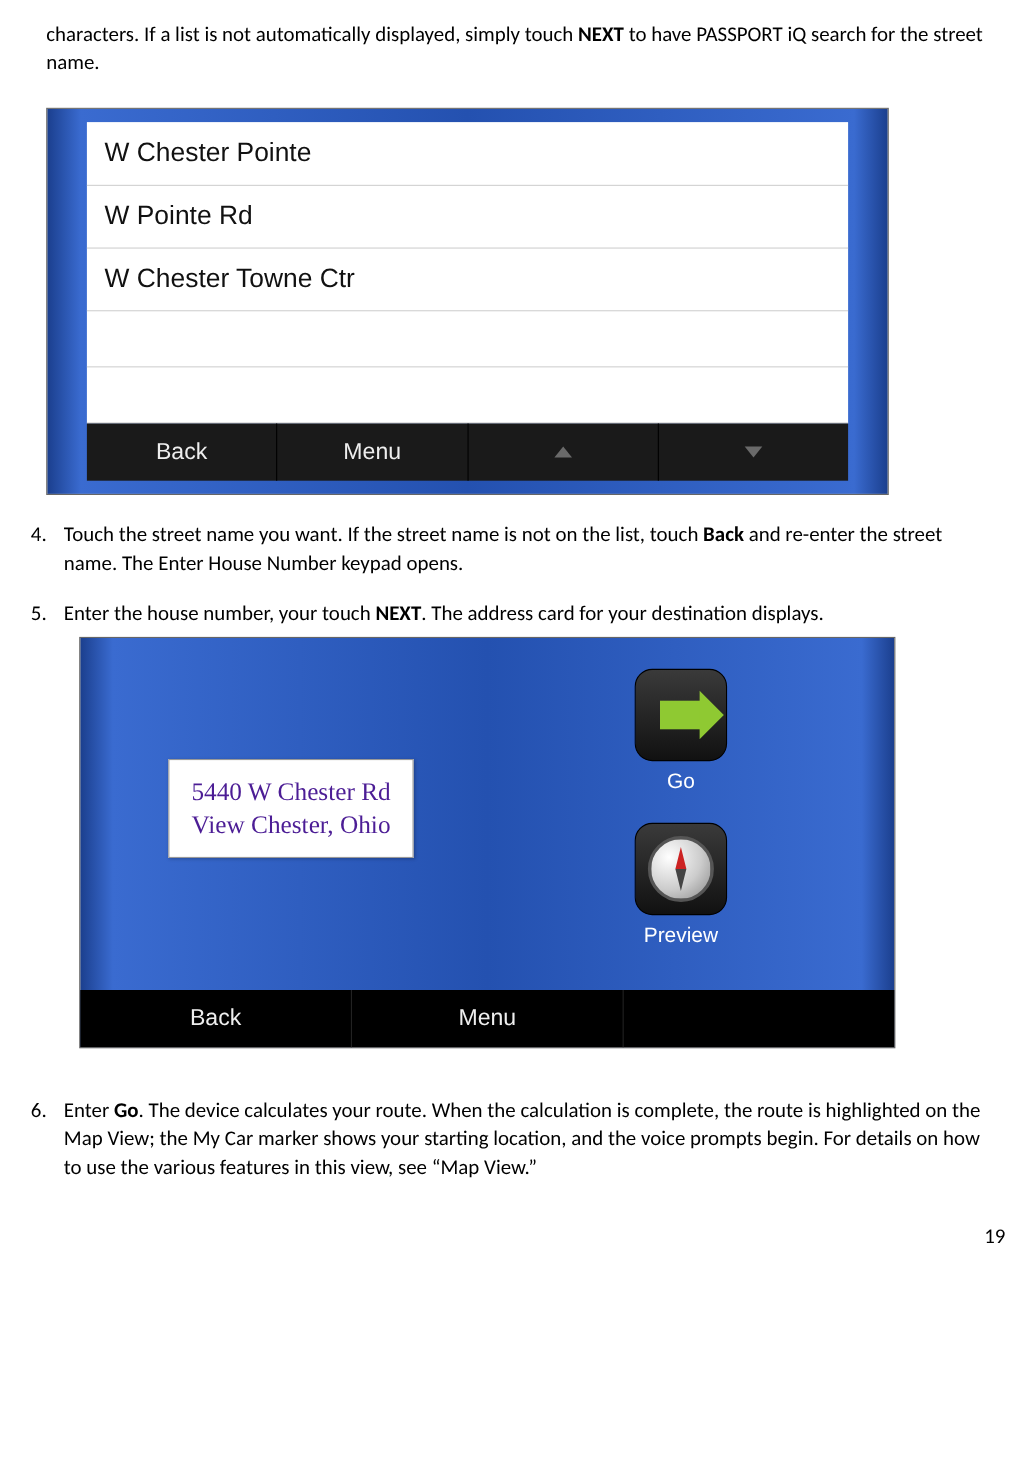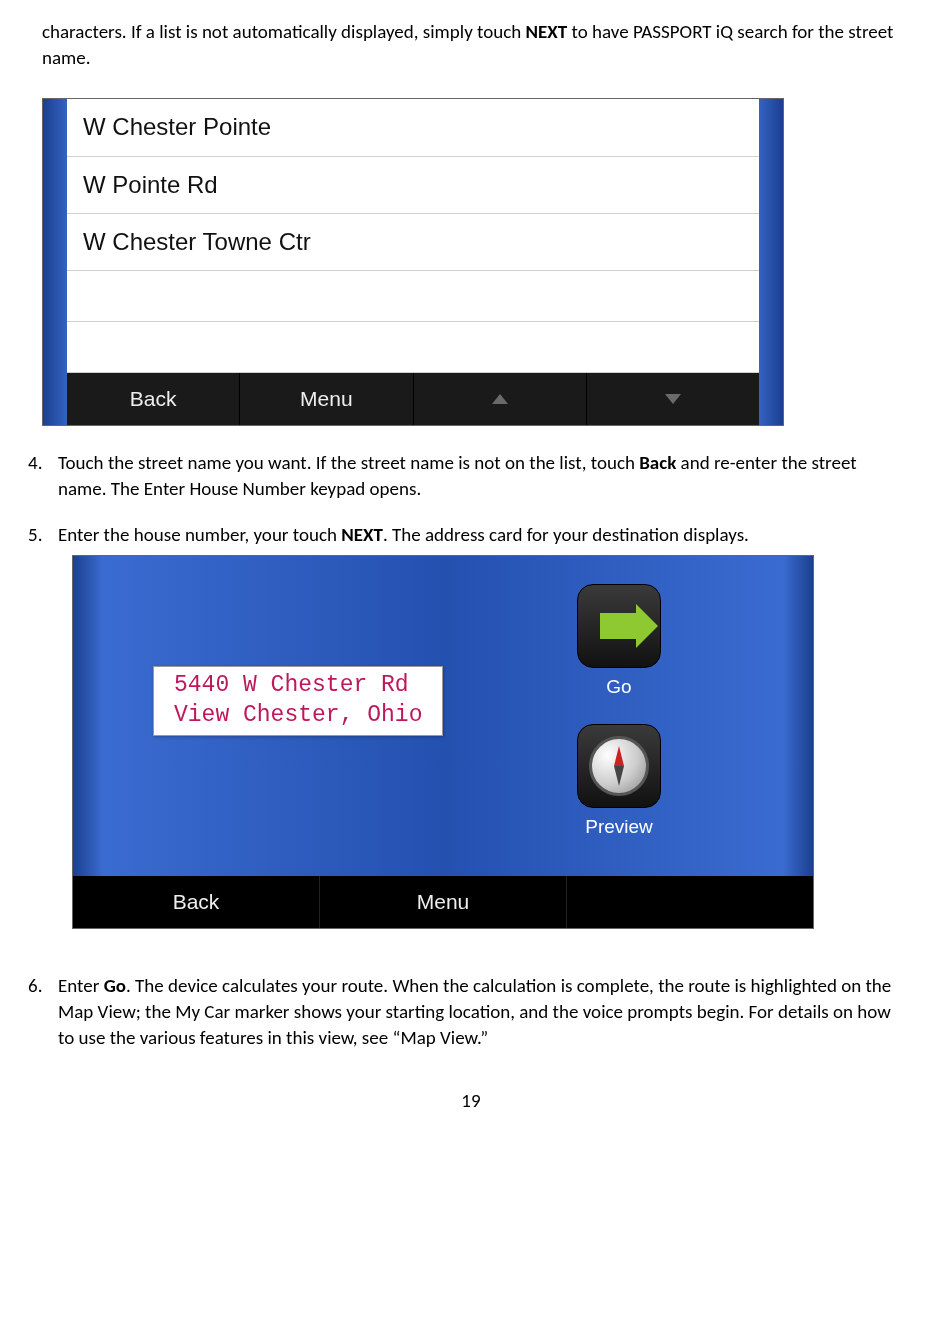--- a/index.html
+++ b/index.html
@@ -33,21 +33,21 @@
       flex: 1;
     }
     .b { font-weight: bold; }
 
     
     .shot1 {
       width: 740px;
       margin: 0 0 24px 14px;
       border: 1px solid #666;
       background: linear-gradient(90deg,#1b3f8e 0,#3a6bd0 4%,#2451b0 50%,#3a6bd0 96%,#1b3f8e 100%);
-      padding: 0;
+      padding: 12px;
     }
     .shot1-inner {
       background: #fff;
       margin: 0 24px;
     }
     .street-item {
       padding: 12px 16px;
       border-bottom: 1px solid #d0d0d0;
       font-size: 24px;
       color: #111;
@@ -90,26 +90,26 @@
     }
     .shot2-body {
       height: 320px;
       position: relative;
     }
     .addr-card {
       position: absolute;
       left: 80px;
       top: 110px;
       background: #fff;
-      padding: 4px 20px;
+      padding: 14px 20px;
       border: 1px solid #999;
       box-shadow: 1px 1px 3px rgba(0,0,0,.25);
       font-size: 23px;
-      font-family: Liberation Mono, monospace;
-      color: #be185d;
+      font-family: Liberation Serif, serif;
+      color: #4c1d95;
       line-height: 1.3;
     }
     .icon-btn {
       position: absolute;
       right: 140px;
       width: 108px;
       text-align: center;
       color: #fff;
       font-size: 19px;
       font-family: Arial, sans-serif;
@@ -175,21 +175,21 @@
     }
     .shot2-toolbar .tb-btn {
       flex:1;
       display:flex;align-items:center;justify-content:center;
       border-right:1px solid #222;
     }
     .shot2-toolbar .tb-btn:last-child{border-right:none;}
     .shot2-toolbar .spacer{flex:1;}
 
     .page-num {
-      text-align: center;
+      text-align: right;
       font-size: 19px;
       margin-top: 38px;
       margin-right: -6px;
     }
   </style>
 </head>
 <body>
 
 <p class="intro-para">
   <span>characters. If a list is not automatically displayed, simply touch </span><span class="b">NEXT</span><span> to have PASSPORT iQ search for the street name.</span>

